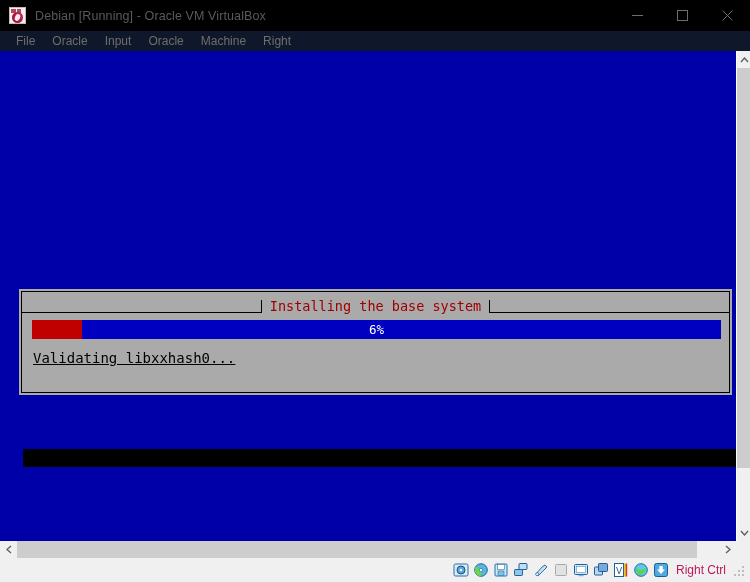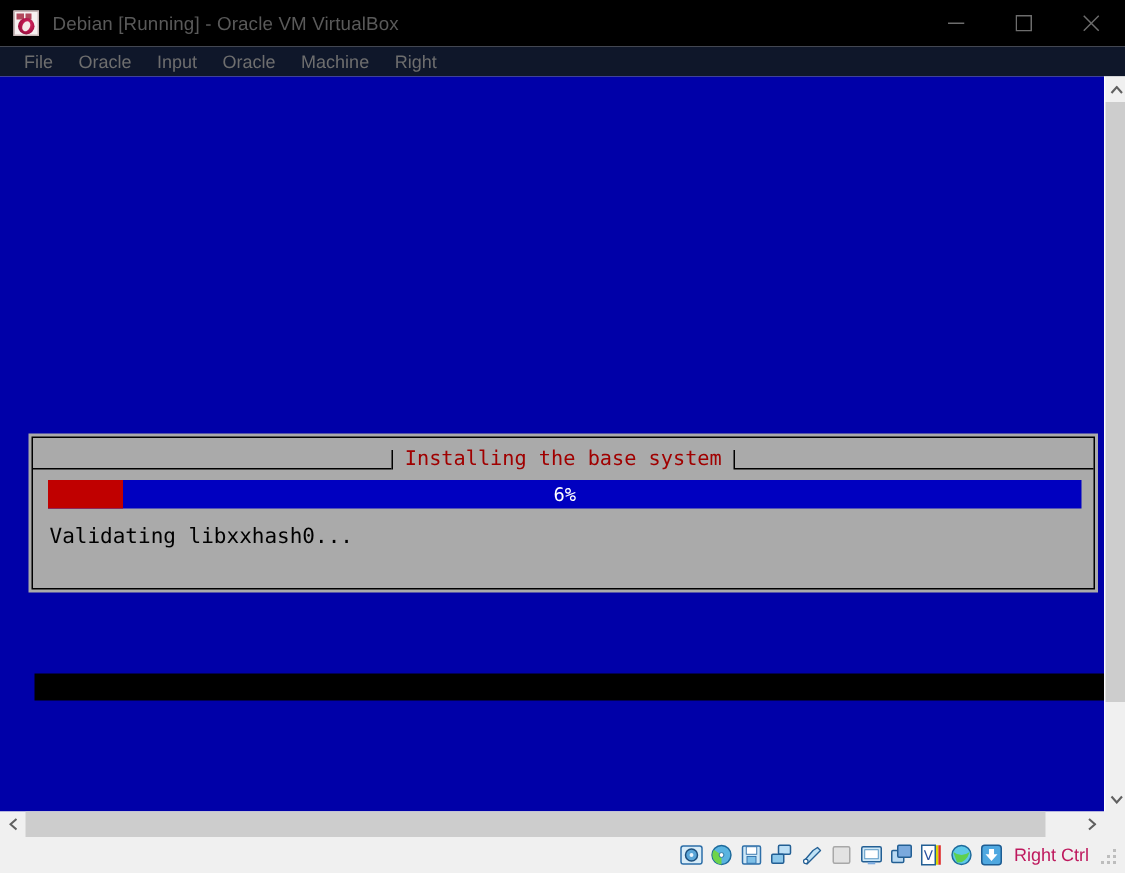--- a/index.html
+++ b/index.html
@@ -140,20 +140,21 @@
     font-size: 12.5px;
     color: #ffffff;
   }
   .dlg-status {
     position: absolute;
     left: 11px; top: 58px;
     font-family: "DejaVu Sans Mono", "Liberation Mono", monospace;
     font-size: 14px;
     color: #000000;
     white-space: nowrap;
+    text-decoration: underline;
   }
 
   
   .vscroll {
     position: absolute; right: 0; top: 51px;
     width: 14px; height: 490px;
     background: #f0f0f0;
     border-left: 1px solid #ffffff;
   }
   .vscroll .arrow {

